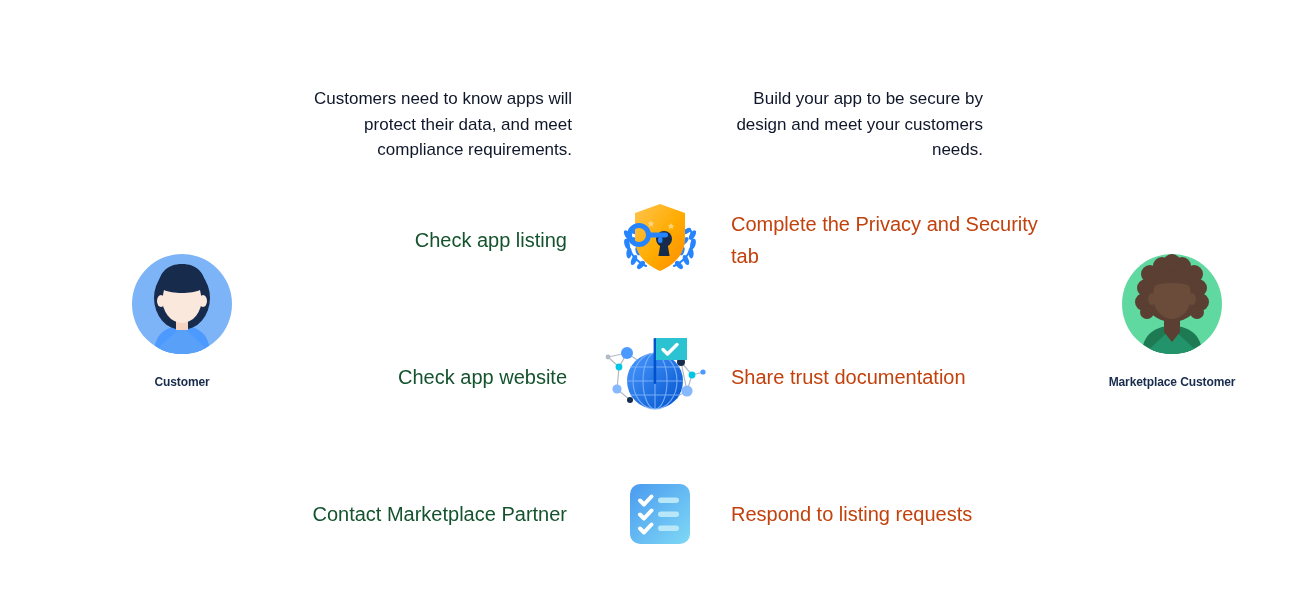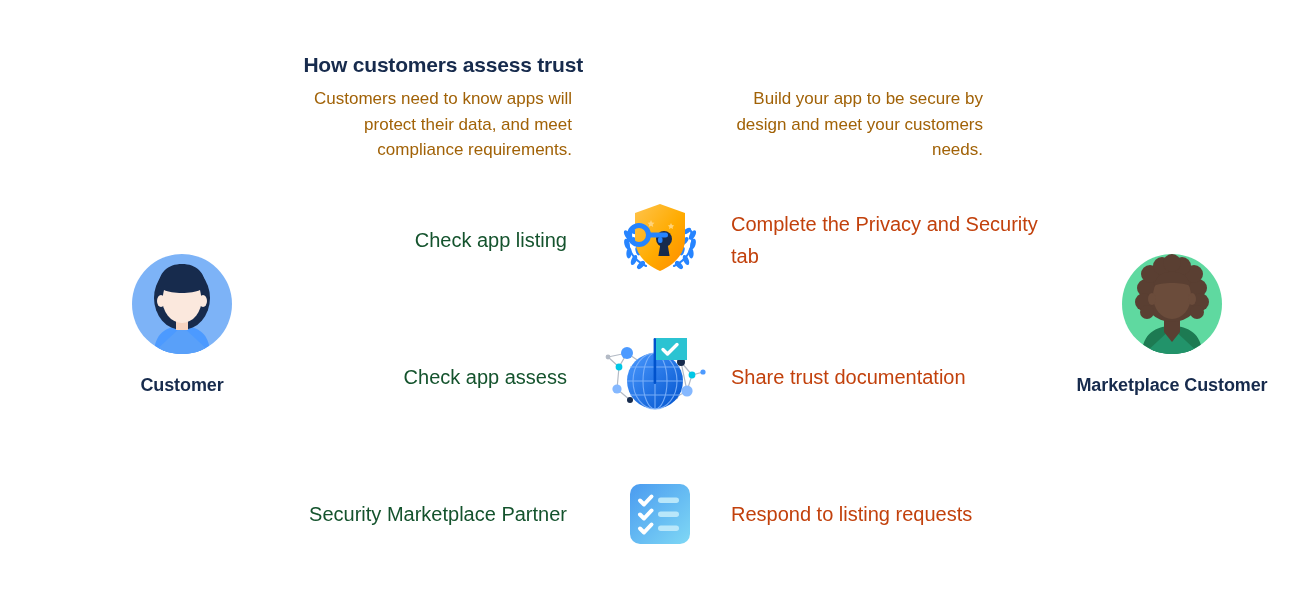--- a/index.html
+++ b/index.html
@@ -24,36 +24,36 @@
     position: absolute;
     font-size: 21px;
     font-weight: bold;
     color: #172b4d;
     letter-spacing: -0.2px;
     line-height: 28px;
   }
   .col-body {
     position: absolute;
     font-size: 17px;
-    color: #a16207;
+    color: #0f172a;
     line-height: 25.5px;
   }
   #head-left   { left: 283px; top: 51px; width: 300px; text-align: right; }
   #body-left   { left: 283px; top: 86px; width: 289px; text-align: right; }
   #head-right  { left: 731px; top: 51px; width: 330px; text-align: left; }
   #body-right  { left: 731px; top: 86px; width: 252px; text-align: right; }
 
   
   .persona {
     position: absolute;
     text-align: center;
   }
   .persona-name {
     margin-top: 17px;
-    font-size: 18px;
+    font-size: 12px;
     font-weight: bold;
     color: #172b4d;
     white-space: nowrap;
     letter-spacing: -0.1px;
   }
   #persona-customer { left: 57px;  top: 254px; width: 250px; }
   #persona-partner  { left: 1047px; top: 254px; width: 250px; }
   .avatar-wrap { display: inline-block; line-height: 0; }
 
   
@@ -91,21 +91,20 @@
     line-height: 0;
   }
   .row-icon.checklist { left: 629px; width: 62px; height: 62px; }
   .row-icon.globe { left: 597px; width: 116px; height: 86px; }
 </style>
 </head>
 <body>
 
 <div class="stage">
 
-  <div class="col-head" id="head-left">How customers assess trust</div>
   <div class="col-body" id="body-left">Customers need to know apps will protect their data, and meet compliance requirements.</div>
 
   <div class="col-body" id="body-right">Build your app to be secure by design and meet your customers needs.</div>
 
   <div class="persona" id="persona-customer">
     <div class="avatar-wrap">
       <svg width="100" height="100" viewBox="0 0 100 100" aria-hidden="true">
         <defs>
           <clipPath id="cust-clip">
               <circle cx="50" cy="50" r="50"></circle>
@@ -223,21 +222,21 @@
         <circle cx="22" cy="38" r="9.5" fill="none" stroke="#2684ff" stroke-width="5"></circle>
         <rect x="29" y="35.5" width="22" height="5" rx="2.5" fill="#2684ff"></rect>
         <rect x="41" y="40" width="4.5" height="6" rx="2" fill="#2684ff"></rect>
       </svg>
     </div>
 
     <div class="row-right-label">Complete the Privacy and Security tab</div>
   </div>
 
   <div class="row" id="row-2">
-    <div class="row-left-label">Check app assess</div>
+    <div class="row-left-label">Check app website</div>
 
     <div class="row-icon globe">
       <svg width="116" height="86" viewBox="0 0 116 86" aria-hidden="true">
         <defs>
           <linearGradient id="globeGrad" x1="0" y1="0" x2="1" y2="1">
             <stop offset="0%" stop-color="#4c9aff"></stop>
             <stop offset="100%" stop-color="#0052cc"></stop>
           </linearGradient>
         </defs>
 
@@ -275,21 +274,21 @@
 
         <path d="M59 4 H90 V26 H59 Z" fill="#2bc3d2"></path>
         <path d="M66 15.5 l4.5 4.5 l9.5 -9.5" stroke="#ffffff" stroke-width="3.4" fill="none" stroke-linecap="round" stroke-linejoin="round"></path>
       </svg>
     </div>
 
     <div class="row-right-label">Share trust documentation</div>
   </div>
 
   <div class="row" id="row-3">
-    <div class="row-left-label">Security Marketplace Partner</div>
+    <div class="row-left-label">Contact Marketplace Partner</div>
 
     <div class="row-icon checklist">
       <svg width="62" height="62" viewBox="0 0 62 62" aria-hidden="true">
         <defs>
           <linearGradient id="listGrad" x1="0" y1="0" x2="1" y2="1">
             <stop offset="0%" stop-color="#4a9bf0"></stop>
             <stop offset="100%" stop-color="#7fd8f5"></stop>
           </linearGradient>
         </defs>
         <rect x="1" y="1" width="60" height="60" rx="10" fill="url(#listGrad)"></rect>

